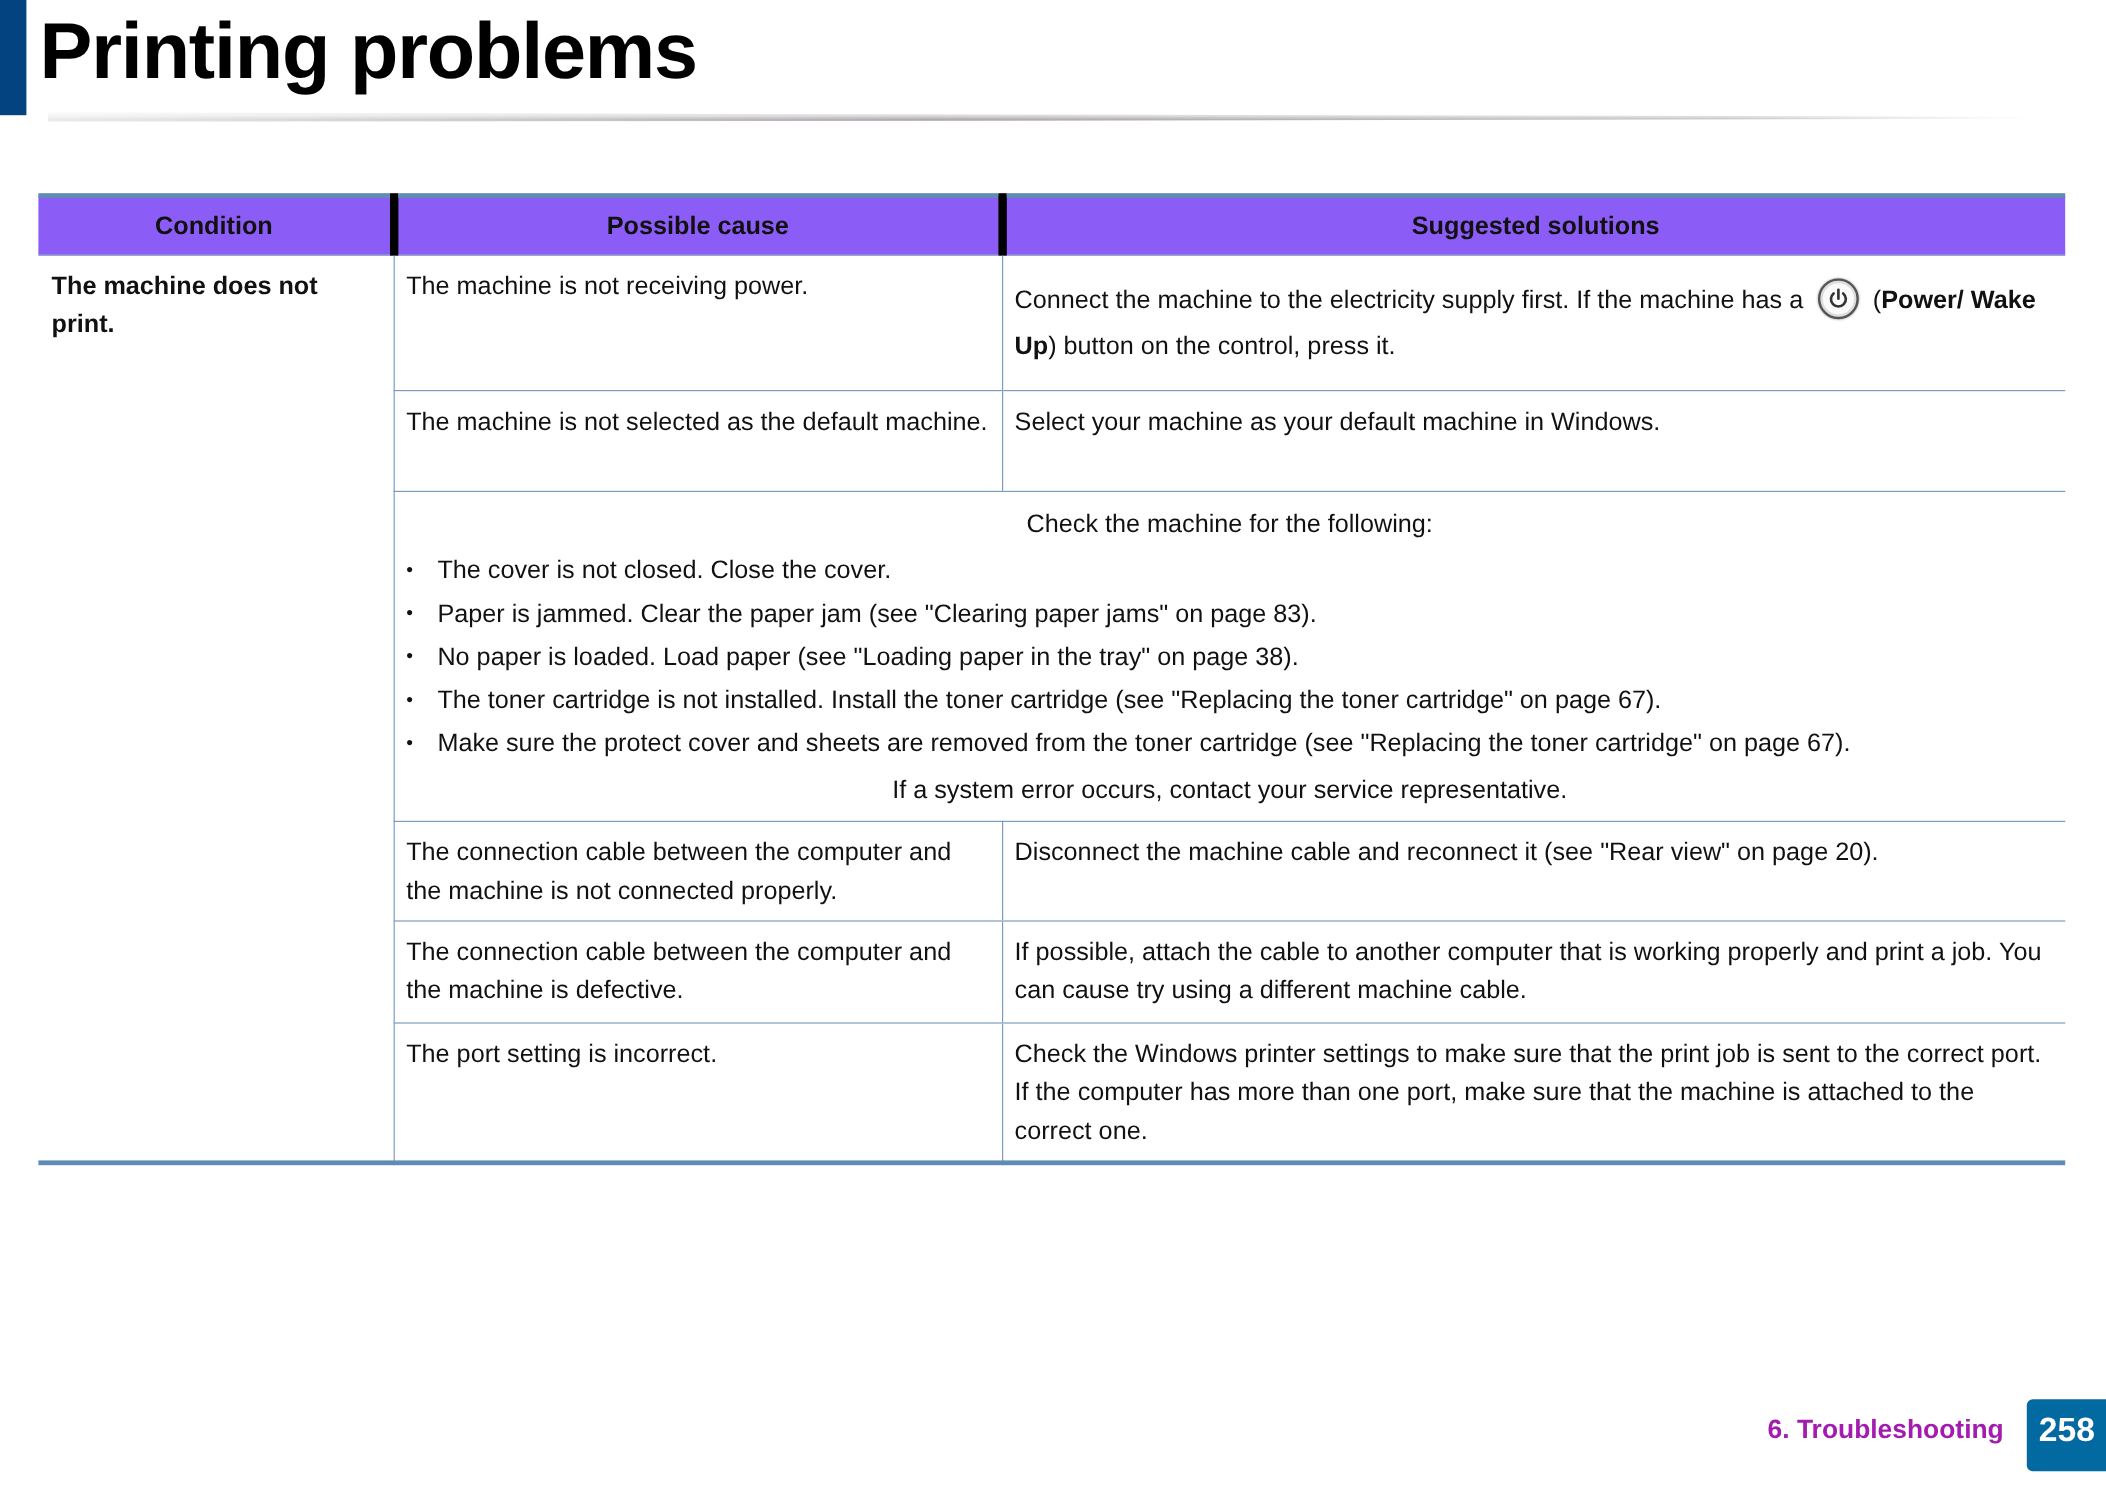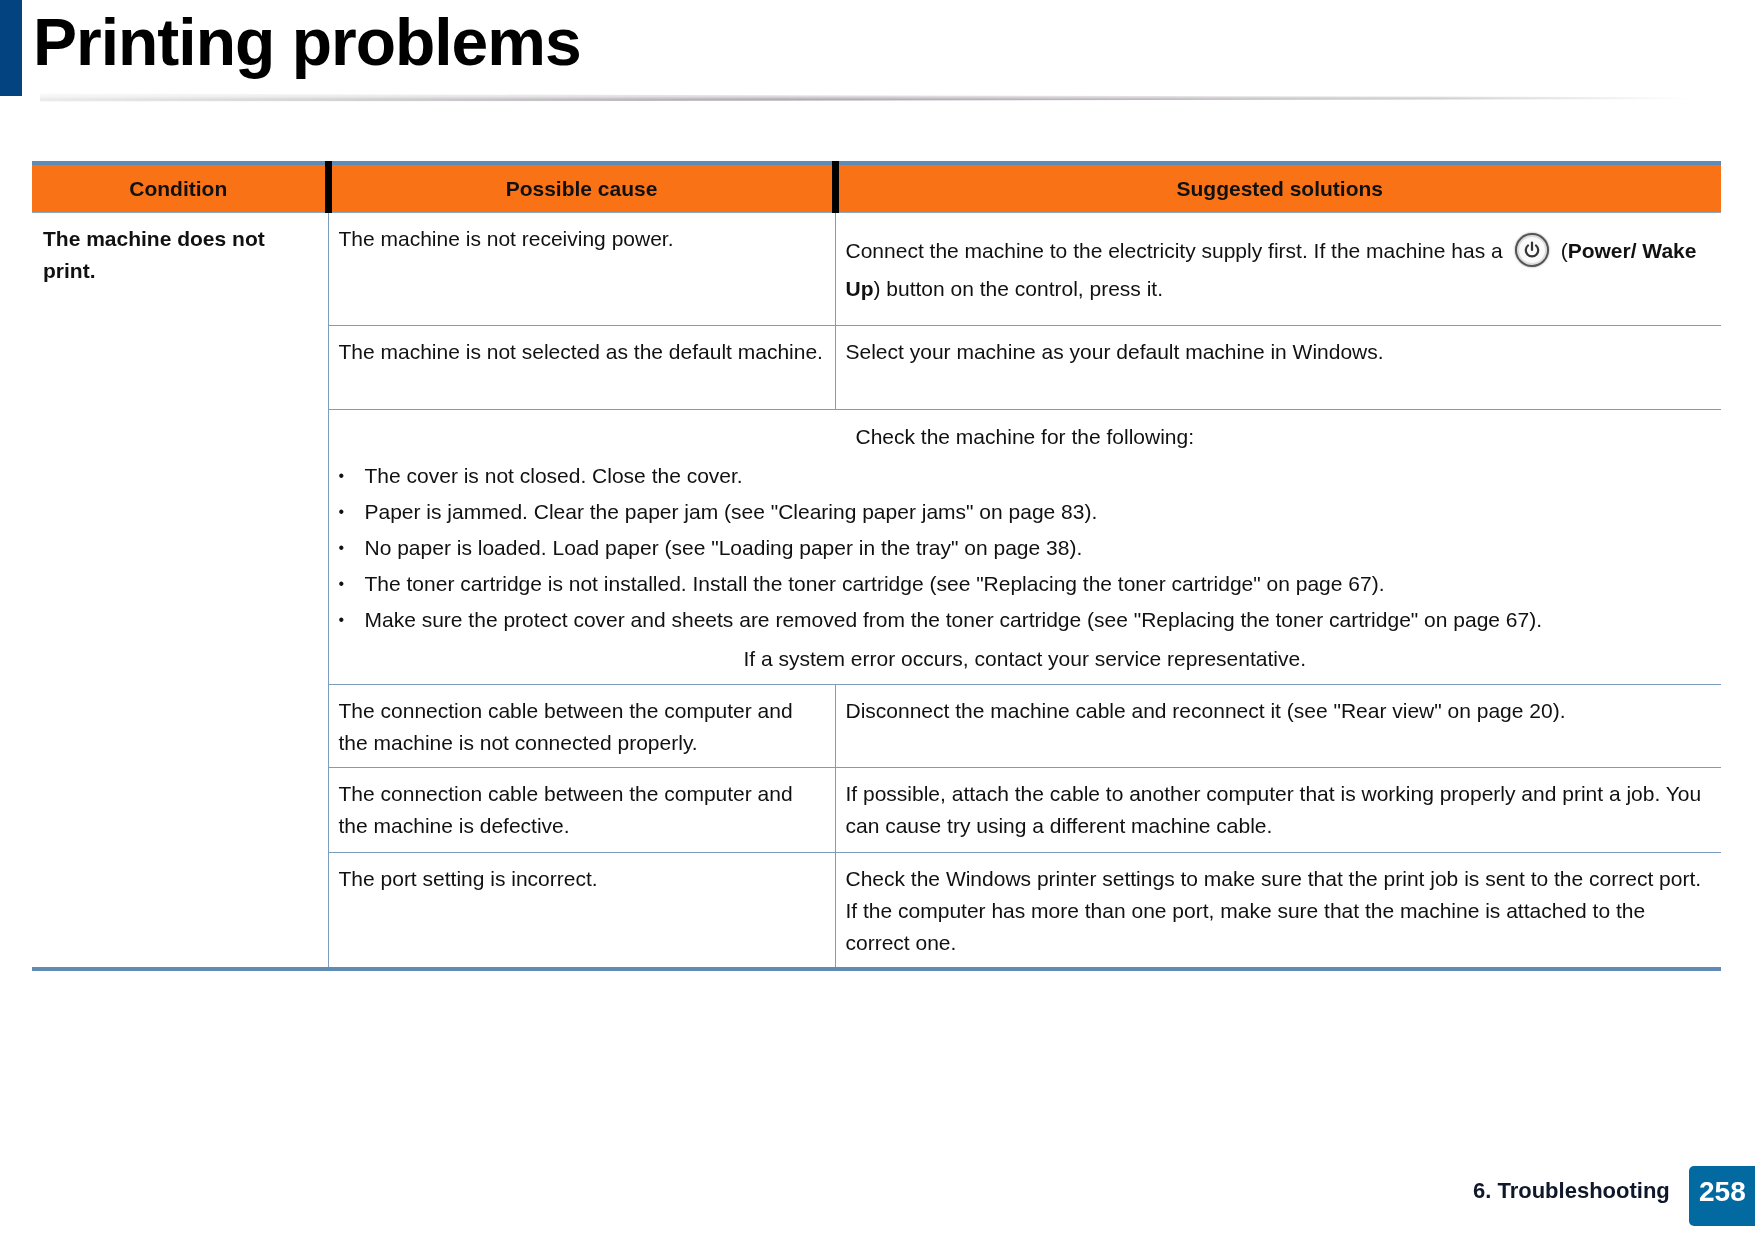--- a/index.html
+++ b/index.html
@@ -12,21 +12,21 @@
                 background: linear-gradient(to bottom, rgba(255,255,255,0) 0%, rgba(190,185,190,0.55) 55%, rgba(150,145,150,0.85) 85%, rgba(255,255,255,0) 100%);
                 -webkit-mask-image: linear-gradient(to right, rgba(0,0,0,0.25) 0%, rgba(0,0,0,1) 45%, rgba(0,0,0,0.7) 85%, rgba(0,0,0,0) 100%);
                 mask-image: linear-gradient(to right, rgba(0,0,0,0.25) 0%, rgba(0,0,0,1) 45%, rgba(0,0,0,0.7) 85%, rgba(0,0,0,0) 100%);
                 clip-path: polygon(0 30%, 100% 60%, 100% 75%, 0 100%); }
 
   table.trouble { position:absolute; left:32px; top:161px; width:1689px; border-collapse:collapse;
                   table-layout:fixed; font-size:21px; line-height:32px; }
   table.trouble col.c1 { width:296px; }
   table.trouble col.c2 { width:507px; }
   table.trouble col.c3 { width:886px; }
-  table.trouble thead tr { background:#f97316; border-top:4px solid #5f8bb4; }
+  table.trouble thead tr { background:#8b5cf6; border-top:4px solid #5f8bb4; }
   table.trouble th { height:47px; font-weight:bold; text-align:center; font-size:21px; padding:0;
                      border-bottom:1px solid #8aa8c6; }
   table.trouble th + th { border-left:7px solid #000000; }
   table.trouble td { vertical-align:top; padding:10px 10px 8px 10px; border-bottom:1px solid #7d9dbe; }
   table.trouble td.cond { font-weight:bold; border-bottom:none; padding-left:11px;margin-top:24px; }
   table.trouble td.cause, table.trouble td.sol, table.trouble td.merged { border-left:1px solid #7d9dbe; }
   table.trouble tbody tr.last td { border-bottom:none; }
   table.trouble { border-bottom:4px solid #5f8bb4; }
   .r1 td { height:85px; }
   .r2 td { height:65px; }
@@ -36,21 +36,21 @@
   .sol-r1 { padding-top:19px !important; line-height:38px; }
   .bold { font-weight:bold; }
   .power-icon { display:inline-block; width:30px; height:30px; border-radius:50%; border:2px solid #555;
                 box-shadow: inset 0 0 0 2px #ddd, 0 0 2px #888; vertical-align:middle; position:relative; margin:0 12px; top:-2px; background:#fafafa; }
   .power-icon svg { position:absolute; left:5px; top:5px; }
   ul.checks { list-style:none; margin:4px 0 4px 0; padding:0; }
   ul.checks li { position:relative; padding-left:26px; line-height:36px; }
   ul.checks li .bullet { position:absolute; left:0; top:0; font-size:16px; }
   .merged p { margin:0; line-height:34px;text-align:center; }
 
-  .footer-label { position:absolute; left:1473px; top:1178px; font-size:22px; font-weight:bold; color:#0f172a; }
+  .footer-label { position:absolute; left:1473px; top:1178px; font-size:22px; font-weight:bold; color:#a21caf; }
   .page-badge { position:absolute; left:1689px; top:1166px; width:66px; height:60px; background:#0369a1;
                 border-radius:5px 0 0 5px; color:#ffffff; font-weight:bold; font-size:28px; text-align:left;
                 padding-left:10px; box-sizing:border-box; line-height:52px; }
 </style>
 </head>
 <body>
 
 <div class="title-bar"></div>
 <div class="title">Printing problems</div>
 <div class="title-rule"></div>

